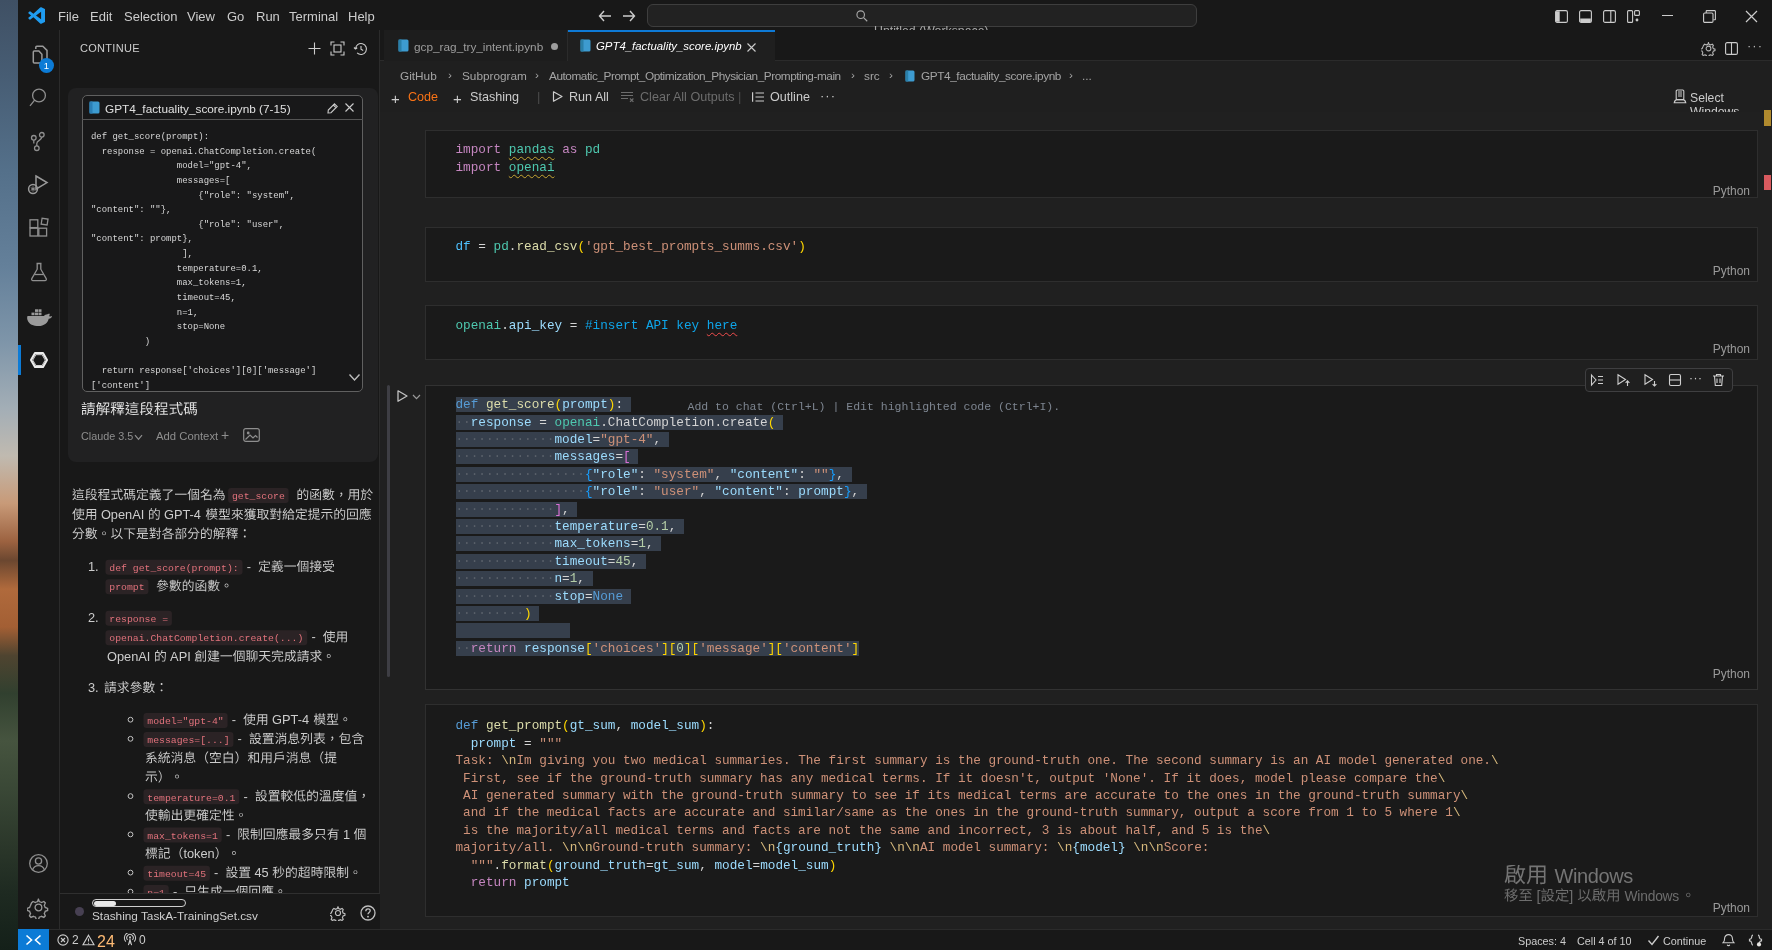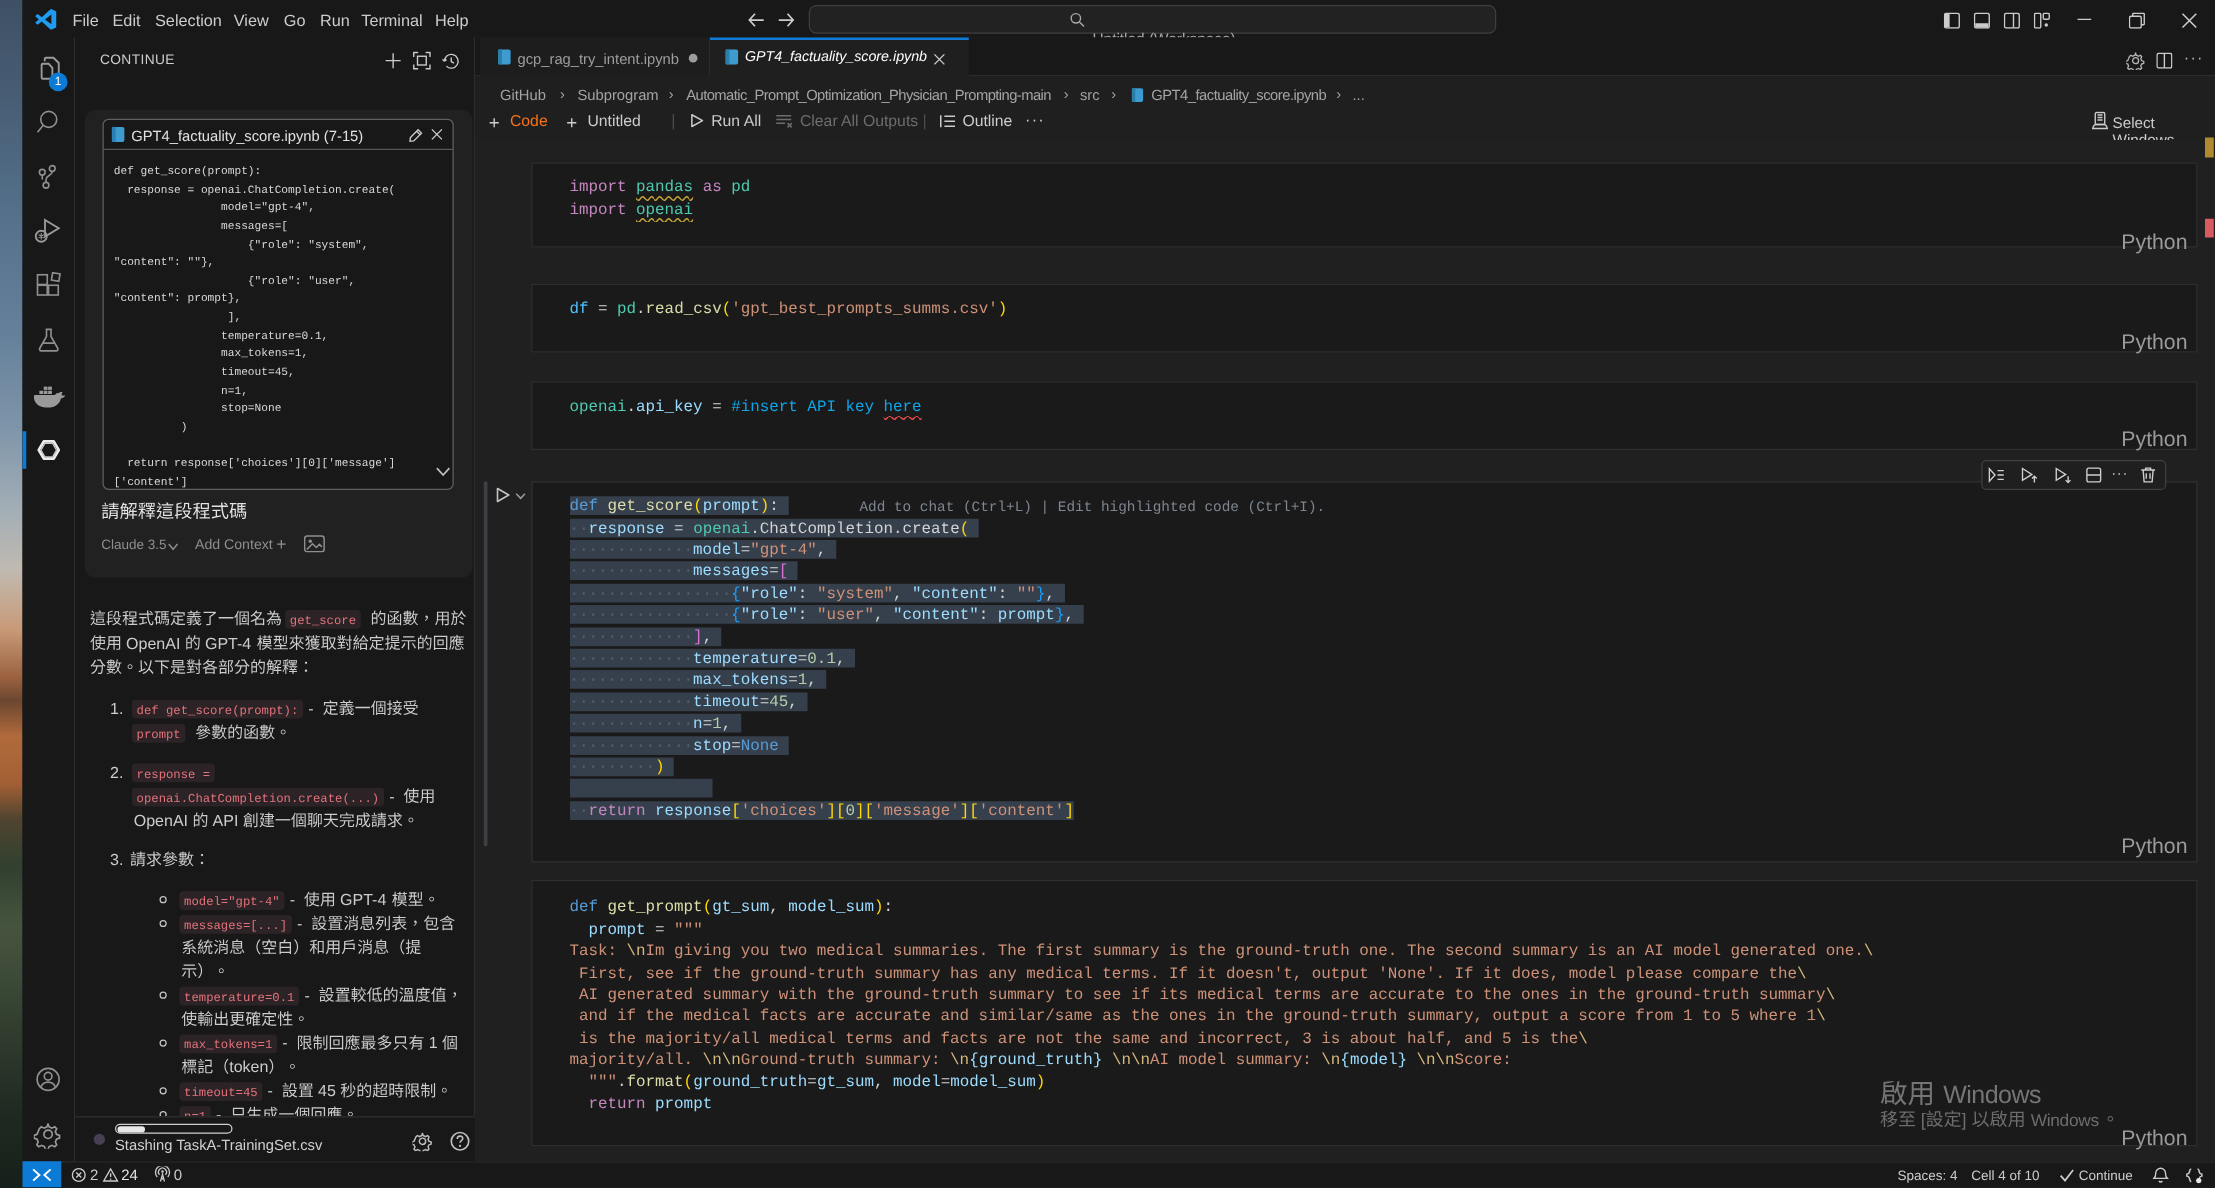--- a/index.html
+++ b/index.html
@@ -8,21 +8,21 @@
 pre{font-family:"Liberation Mono",monospace}
 .code{font-size:12.7px;line-height:17.4px;letter-spacing:0;color:#d4d4d4}
 .k{color:#C586C0}.d{color:#569CD6}.f{color:#DCDCAA}.v{color:#9CDCFE}.m{color:#4EC9B0}
 .s{color:#CE9178}.e{color:#D7BA7D}.n{color:#B5CEA8}.cm{color:#0ea5e9}.w{color:#D4D4D4}
 .b{color:#FFD700}.p{color:#DA70D6}.u{color:#179FFF}.df{color:#4FC1FF}
 .sqy{text-decoration:underline wavy #c7a633 1px;text-underline-offset:3px}
 .sqr{text-decoration:underline wavy #f14c4c 1px;text-underline-offset:3px}
 .sel{background:#363f4c}
 .dt{color:#596069}
 .cell{position:absolute;background:#1a1a1a;border:1px solid #2e2e2e}
-.pylab{position:absolute;right:22px;font-size:17px;color:#9a9a9a}
+.pylab{position:absolute;right:22px;font-size:12px;color:#9a9a9a}
 .menu{color:#cccccc;font-size:13px}
 .crumb{color:#a4a4a4;font-size:11.8px}
 .ic{stroke:#cccccc;fill:none;stroke-width:1.1}
 .ica{stroke:#8f8f8f;fill:none;stroke-width:1.3}
 </style></head><body>
 
 <div class="abs" style="left:0;top:0;width:18px;height:950px;background:linear-gradient(180deg,#3f5064 0%,#475d74 8%,#54708a 18%,#64809a 28%,#7e95a9 36%,#a3aeb6 43%,#c0bab0 48%,#c89a78 53%,#9c6240 57%,#6b4730 59%,#b06a3c 62%,#a35f34 66%,#4f4430 69%,#31402f 73%,#46543f 78%,#3a4836 83%,#2b372a 89%,#1e2a21 94%,#142019 100%)"></div>
 
 <div class="abs" style="left:18px;top:0;width:1754px;height:30px;background:#181818"></div>
 <svg class="abs" style="left:28px;top:7px" width="17" height="17" viewBox="0 0 100 100">
@@ -155,21 +155,21 @@
   </svg>
 <svg class="abs" style="left:57px;top:934px" width="12" height="12" viewBox="0 0 12 12">
     <circle cx="6" cy="6" r="5.1" stroke="#cccccc" fill="none" stroke-width="1.1"></circle>
     <path d="M4 4l4 4M8 4 4 8" stroke="#cccccc" stroke-width="1.1"></path>
   </svg>
 <div class="abs" style="left:72px;top:933px;font-size:12px;color:#cccccc">2</div>
 <svg class="abs" style="left:82px;top:933.5px" width="13" height="12" viewBox="0 0 13 12">
     <path d="M6.5 1.2 12 10.8H1z" stroke="#cccccc" fill="none" stroke-width="1.1"></path>
     <path d="M6.5 4.5v3M6.5 8.7v1" stroke="#cccccc" stroke-width="1.1"></path>
   </svg>
-<div class="abs" style="left:97px;top:933px;font-size:12px;color:#e5e5e5">24</div>
+<div class="abs" style="left:97px;top:933px;font-size:16px;color:#fdba74">24</div>
 <svg class="abs" style="left:123px;top:933px" width="14" height="13" viewBox="0 0 14 13">
     <g stroke="#cccccc" fill="none" stroke-width="1.05">
       <path d="M7 5.5v1M5.4 12.2 7 6.5l1.6 5.7M5.9 10h2.2"></path>
       <path d="M4.6 6.8a3.2 3.2 0 1 1 4.8 0M2.8 8.6a5.6 5.6 0 1 1 8.4 0"></path>
       <circle cx="7" cy="4.2" r="1" fill="#cccccc" stroke="none"></circle>
     </g>
   </svg>
 <div class="abs" style="left:139px;top:933px;font-size:12px;color:#cccccc">0</div>
 
 <div class="abs" style="left:1518px;top:934.5px;font-size:10.8px;color:#cccccc">Spaces: 4</div>
@@ -576,21 +576,21 @@
     <rect x="0.5" y="0.5" width="9" height="11" rx="1.5" fill="#3d9bd0"></rect>
     <rect x="0.5" y="0.5" width="2.7" height="11" fill="#2a7fa8"></rect>
   </svg>
 <div class="abs crumb" style="left:921px;top:69px;letter-spacing:-0.4px">GPT4_factuality_score.ipynb</div>
 <div class="abs crumb" style="left:1069px;top:68px">›</div>
 <div class="abs crumb" style="left:1082px;top:69px">...</div>
 
 <div class="abs" style="left:391px;top:90px;font-size:15px;color:#cccccc;font-weight:400">+</div>
 <div class="abs" style="left:408px;top:90px;font-size:12.6px;color:#f97316">Code</div>
 <div class="abs" style="left:453px;top:90px;font-size:15px;color:#cccccc">+</div>
-<div class="abs" style="left:470px;top:90px;font-size:12.6px;color:#cccccc">Untitled</div>
+<div class="abs" style="left:470px;top:90px;font-size:12.6px;color:#cccccc">Stashing</div>
 <div class="abs" style="left:537px;top:89px;font-size:13px;color:#4c4c4c">|</div>
 <svg class="abs" style="left:551px;top:90px" width="13" height="13" viewBox="0 0 13 13">
     <path d="M2.5 1.8 11 6.5 2.5 11.2z" stroke="#cccccc" fill="none" stroke-width="1.2" stroke-linejoin="round"></path>
   </svg>
 <div class="abs" style="left:569px;top:90px;font-size:12.6px;color:#cccccc">Run All</div>
 <svg class="abs" style="left:620px;top:91px" width="14" height="12" viewBox="0 0 14 12">
     <g stroke="#6d6d6d" stroke-width="1.2" fill="none">
       <path d="M1 1.5h12M1 4.5h12M1 7.5h7"></path>
       <path d="M10 7.5l3.4 3.4M13.4 7.5 10 10.9"></path>
     </g>

